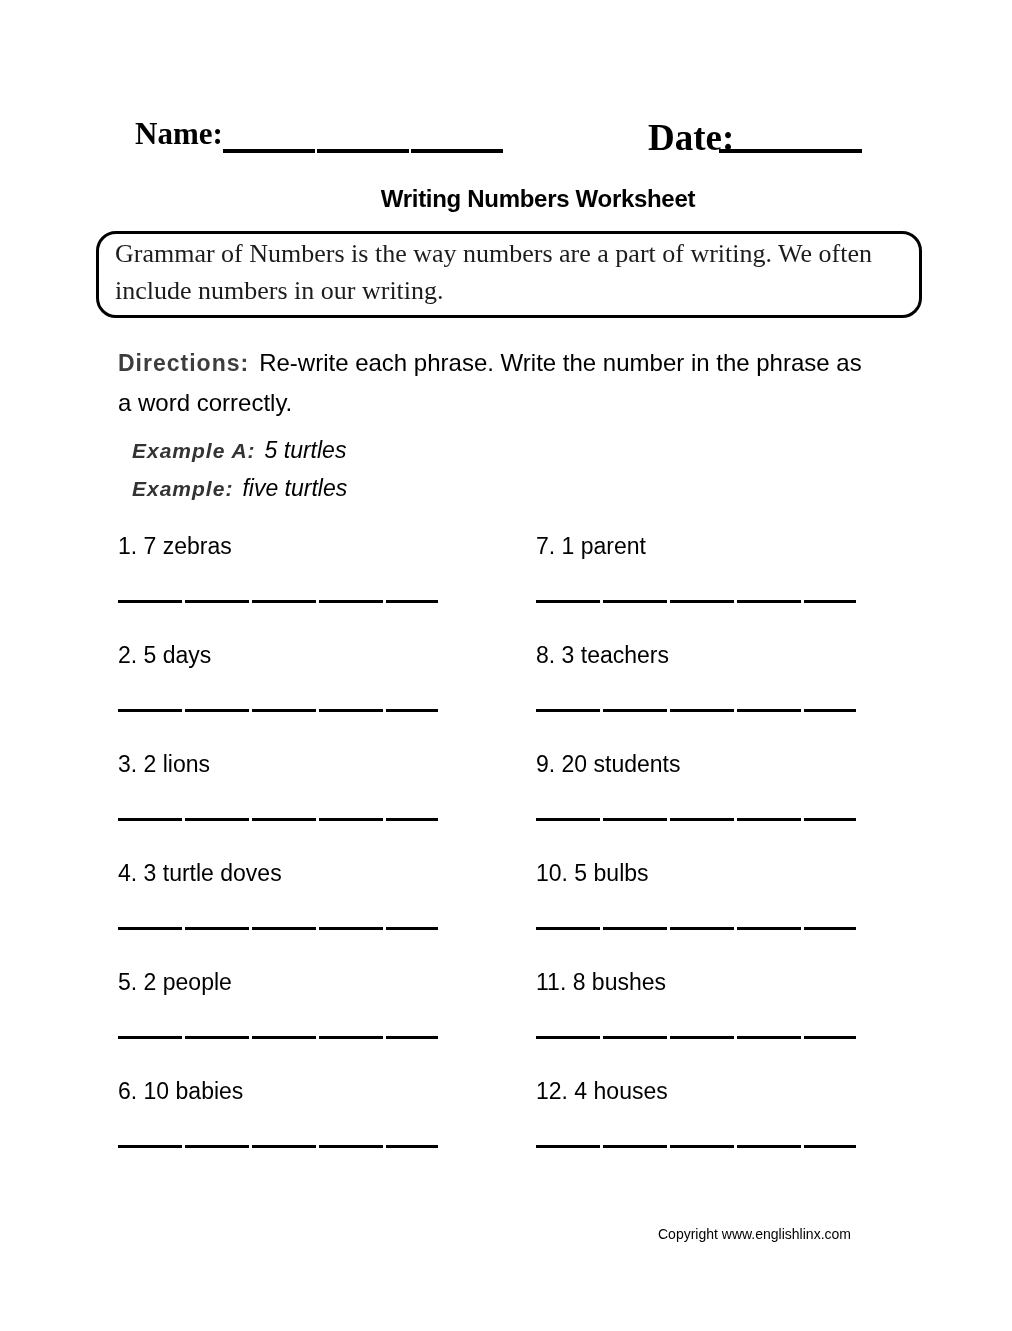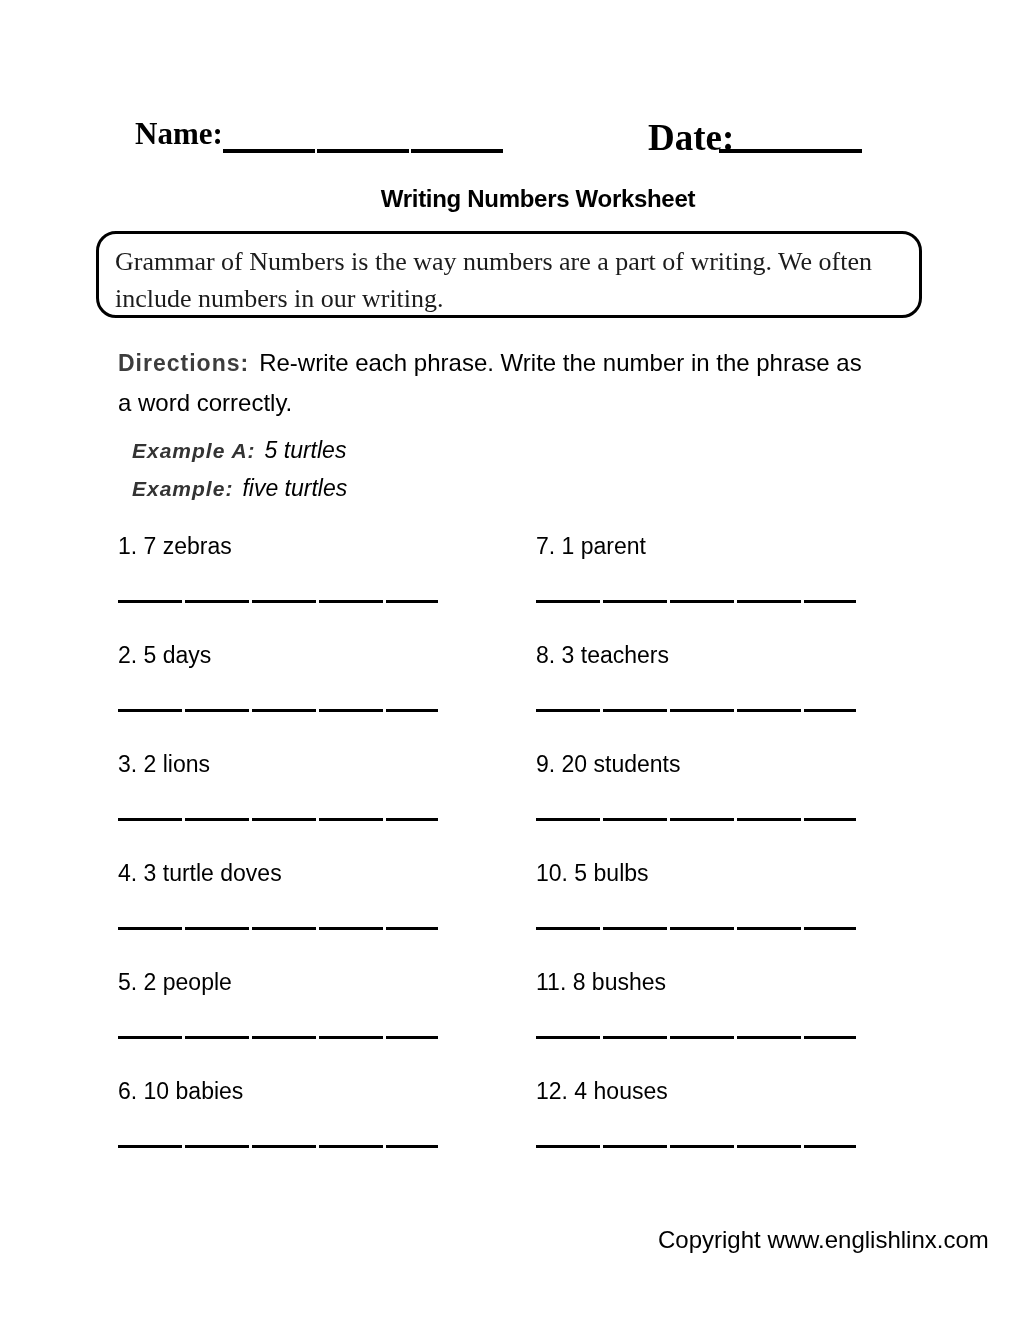--- a/index.html
+++ b/index.html
@@ -23,21 +23,21 @@
   
   .title {
     position:absolute; left:0; top:185px; width:100%; text-align:center;
     font-weight:bold; font-size:24px; letter-spacing:-0.3px;padding-left:32px;
   }
 
   
   .info-box {
     position:absolute; left:96px; top:231px; width:826px; height:87px;
     box-sizing:border-box; border:3px solid #000; border-radius:20px;
-    padding:9px 16px 0 16px;
+    padding:1px 16px 0 16px;
     font-family:"Liberation Serif", serif; font-size:26px; line-height:37px; color:#1c1c1c;
   }
 
   
   .directions { position:absolute; left:118px; top:343px; width:800px; font-size:24px; line-height:39px; }
   .directions-label { font-size:23px; color:#3d3d3d; letter-spacing:1px; margin-right:10px;font-weight:bold; }
 
   
   .example { position:absolute; left:132px; top:437px; }
   .example-row { height:38px; white-space:nowrap; }
@@ -49,21 +49,21 @@
   .items-col.left { left:118px; }
   .items-col.right { left:536px; }
   .item { margin-bottom:37px; }
   .item-phrase { font-size:23px; line-height:30px; }
   .item-blank {
     margin-top:39px; width:320px; height:3px;
     background:repeating-linear-gradient(to right, #000 0 64px, transparent 64px 67px);
   }
 
   
-  .footer { position:absolute; left:658px; top:1226px; font-size:24px; color:#000; }
+  .footer { position:absolute; left:658px; top:1226px; font-size:14px; color:#000; }
 </style>
 </head>
 <body>
 
 <div class="page">
 
   <span class="name-label">Name:</span>
   <div class="name-line"></div>
 
   <span class="date-label">Date:</span>

